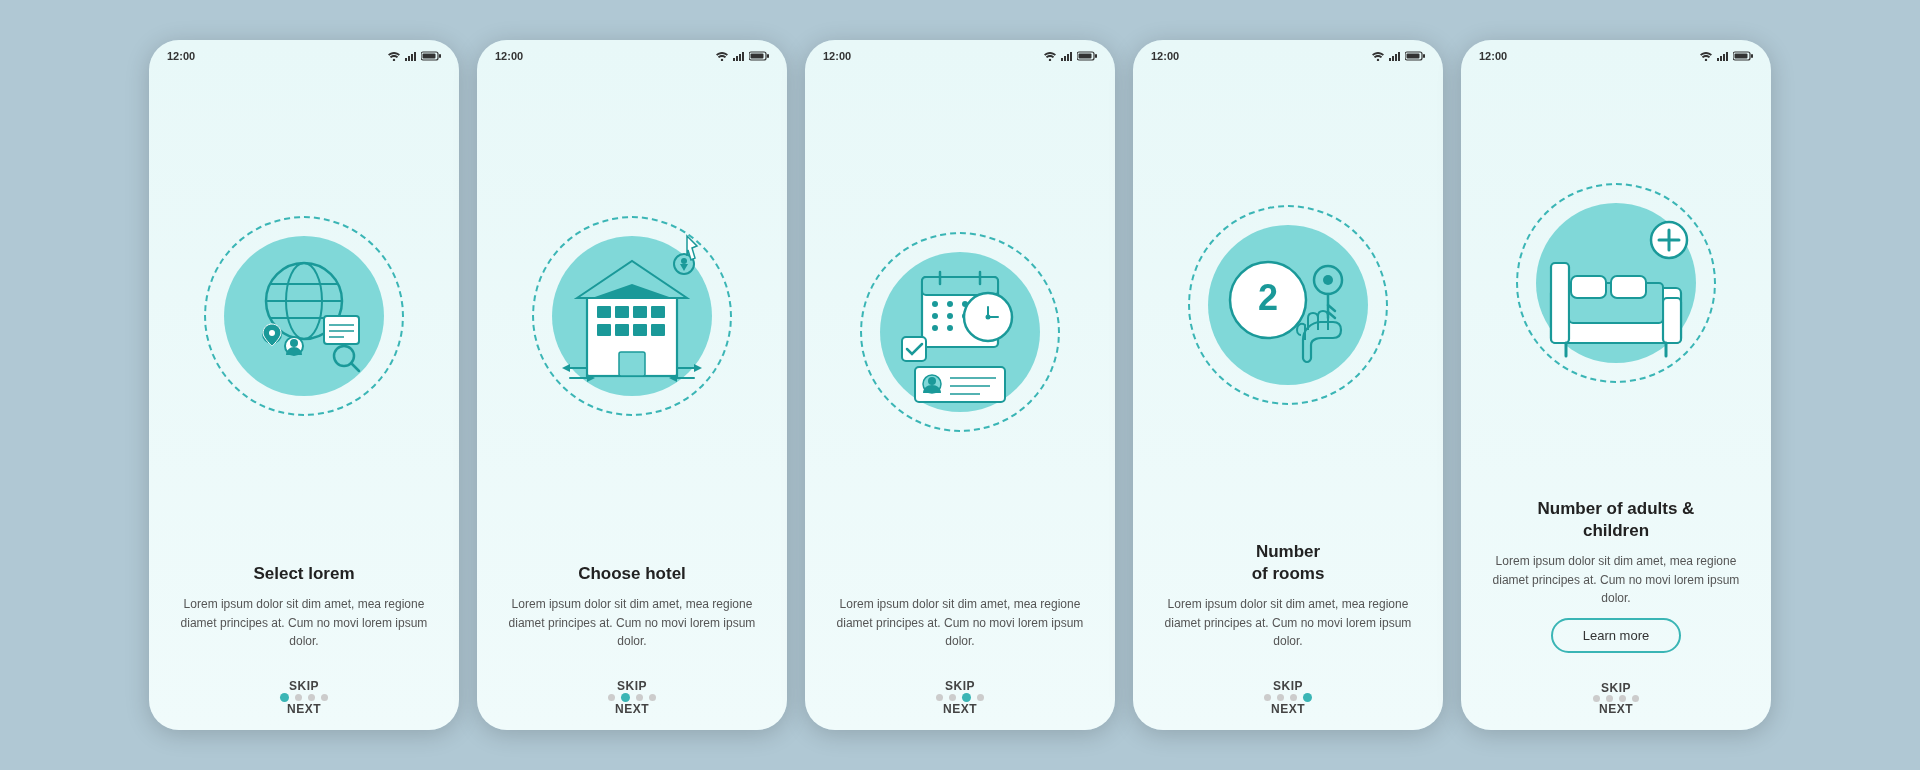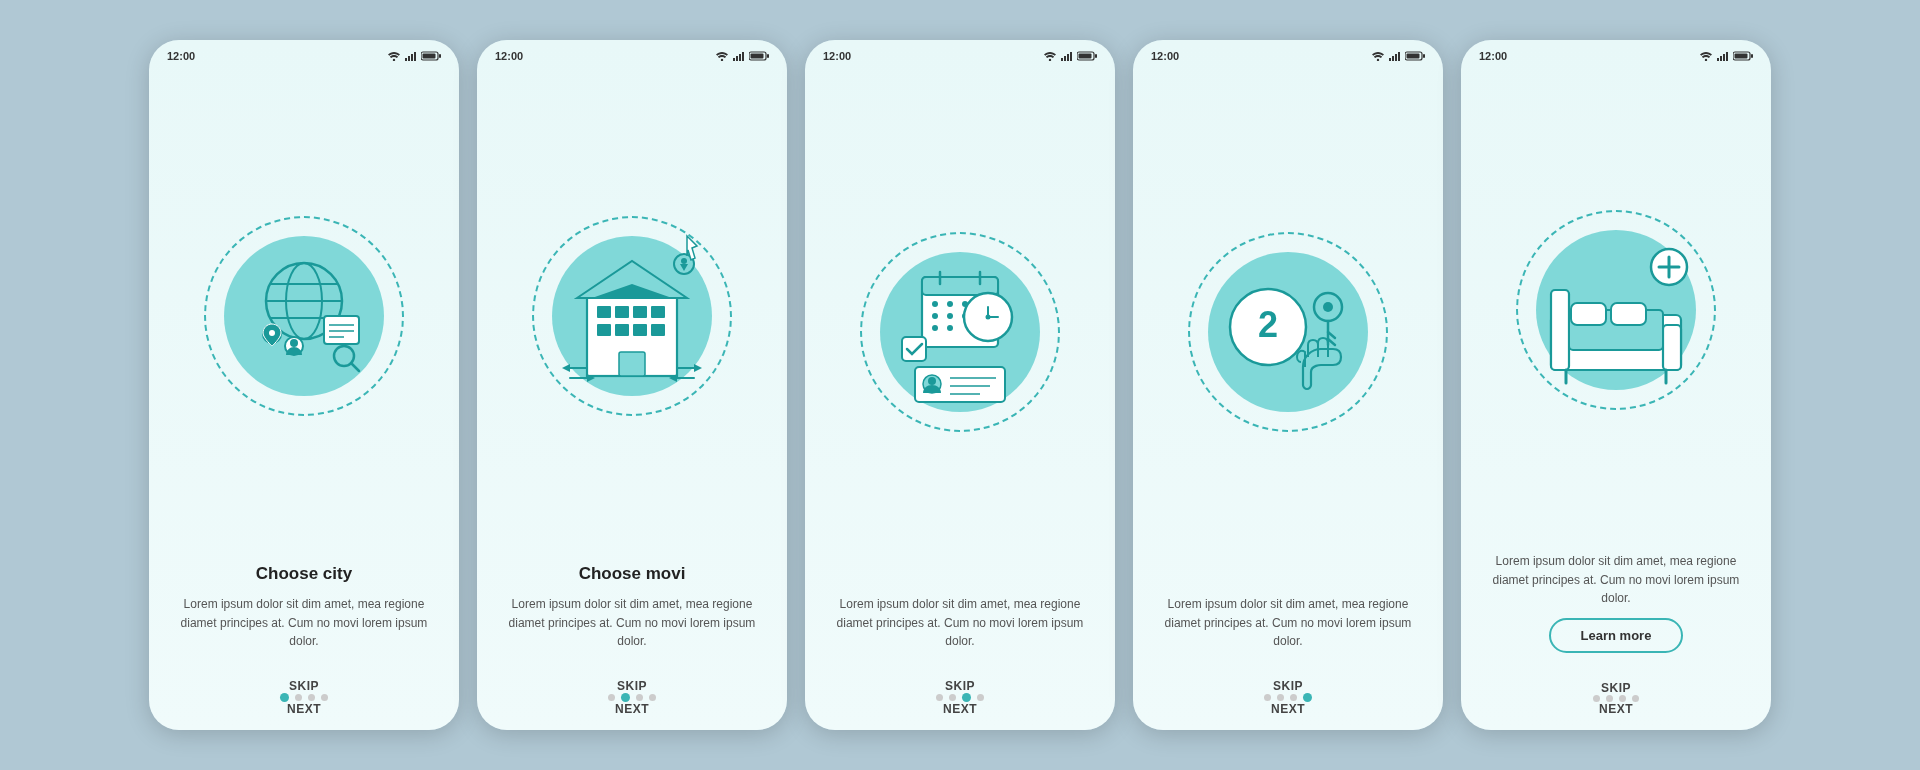--- a/index.html
+++ b/index.html
@@ -111,21 +111,21 @@
       margin-bottom: 10px;
     }
 
     .learn-more-btn {
       display: block;
       margin: 6px auto 10px auto;
       border: 2px solid #3ab5b5;
       border-radius: 24px;
       padding: 8px 30px;
       font-size: 13px;
-      font-weight: 700;
+      font-weight: 400;
       color: #333;
       background: transparent;
       cursor: pointer;
       text-align: center;
       width: fit-content;
     }
 
     
     .phone-nav {
       width: 100%;
@@ -219,21 +219,21 @@
         <circle cx="80" cy="120" r="9" fill="white" stroke="#1a9999" stroke-width="2"></circle>
         <circle cx="80" cy="117" r="4" fill="#1a9999"></circle>
         <path d="M72 129 C72 124 76 121 80 121 C84 121 88 124 88 129" fill="#1a9999"></path>
 
         <circle cx="130" cy="130" r="10" fill="none" stroke="#1a9999" stroke-width="2.5"></circle>
         <line x1="137" y1="137" x2="145" y2="145" stroke="#1a9999" stroke-width="2.5" stroke-linecap="round"></line>
       </svg>
     </div>
 
     <div class="phone-content">
-      <div class="phone-title">Choose city</div>
+      <div class="phone-title">Select lorem</div>
       <div class="phone-body">Lorem ipsum dolor sit dim amet, mea regione diamet principes at. Cum no movi lorem ipsum dolor.</div>
     </div>
 
     <div class="phone-nav">
       <span class="nav-skip">SKIP</span>
       <div class="dots">
         <div class="dot active"></div>
         <div class="dot"></div>
         <div class="dot"></div>
         <div class="dot"></div>
@@ -299,21 +299,21 @@
         <path d="M145 152 L162 152" stroke="#1a9999" stroke-width="2" stroke-linecap="round"></path>
         <polygon points="162,148 170,152 162,156" fill="#1a9999"></polygon>
         <path d="M162 162 L145 162" stroke="#1a9999" stroke-width="2" stroke-linecap="round"></path>
         <polygon points="145,158 137,162 145,166" fill="#1a9999"></polygon>
 
         <path d="M155 40 L155 20 L165 30 L160 32 L163 42 L159 44 L156 34 L155 40Z" fill="white" stroke="#1a9999" stroke-width="1.5"></path>
       </svg>
     </div>
 
     <div class="phone-content">
-      <div class="phone-title">Choose movi</div>
+      <div class="phone-title">Choose hotel</div>
       <div class="phone-body">Lorem ipsum dolor sit dim amet, mea regione diamet principes at. Cum no movi lorem ipsum dolor.</div>
     </div>
 
     <div class="phone-nav">
       <span class="nav-skip">SKIP</span>
       <div class="dots">
         <div class="dot"></div>
         <div class="dot active"></div>
         <div class="dot"></div>
         <div class="dot"></div>
@@ -439,20 +439,22 @@
         <line x1="135" y1="102" x2="142" y2="108" stroke="#1a9999" stroke-width="2.5" stroke-linecap="round"></line>
 
         <path d="M110 130 C110 120 118 112 128 112 L140 112 C145 112 148 115 148 120 C148 125 145 128 140 128 L128 128 C128 128 118 128 118 135 L118 148 C118 150 116 152 114 152 C112 152 110 150 110 148 Z" fill="none" stroke="#1a9999" stroke-width="2.2"></path>
         <path d="M115 120 L115 108 C115 105 117 103 120 103 C123 103 125 105 125 108 L125 120" fill="none" stroke="#1a9999" stroke-width="2"></path>
         <path d="M125 120 L125 106 C125 103 127 101 130 101 C133 101 135 103 135 106 L135 120" fill="none" stroke="#1a9999" stroke-width="2"></path>
         <path d="M108 125 C108 125 104 125 104 120 C104 115 108 112 112 115 L112 130" fill="none" stroke="#1a9999" stroke-width="2"></path>
       </svg>
     </div>
 
     <div class="phone-content">
+      <div class="phone-title" style="white-space: pre-line;">Number
+of rooms</div>
       <div class="phone-body">Lorem ipsum dolor sit dim amet, mea regione diamet principes at. Cum no movi lorem ipsum dolor.</div>
     </div>
 
     <div class="phone-nav">
       <span class="nav-skip">SKIP</span>
       <div class="dots">
         <div class="dot"></div>
         <div class="dot"></div>
         <div class="dot"></div>
         <div class="dot active"></div>
@@ -503,20 +505,22 @@
         <line x1="45" y1="155" x2="45" y2="168" stroke="#1a9999" stroke-width="3" stroke-linecap="round"></line>
         <line x1="145" y1="155" x2="145" y2="168" stroke="#1a9999" stroke-width="3" stroke-linecap="round"></line>
 
         <circle cx="148" cy="52" r="18" fill="white" stroke="#1a9999" stroke-width="2.5"></circle>
         <line x1="148" y1="42" x2="148" y2="62" stroke="#1a9999" stroke-width="3" stroke-linecap="round"></line>
         <line x1="138" y1="52" x2="158" y2="52" stroke="#1a9999" stroke-width="3" stroke-linecap="round"></line>
       </svg>
     </div>
 
     <div class="phone-content">
+      <div class="phone-title" style="white-space: pre-line;">Number of adults &amp;
+children</div>
       <div class="phone-body">Lorem ipsum dolor sit dim amet, mea regione diamet principes at. Cum no movi lorem ipsum dolor.</div>
       <button class="learn-more-btn">Learn more</button>
     </div>
 
     <div class="phone-nav">
       <span class="nav-skip">SKIP</span>
       <div class="dots">
         <div class="dot"></div>
         <div class="dot"></div>
         <div class="dot"></div>

